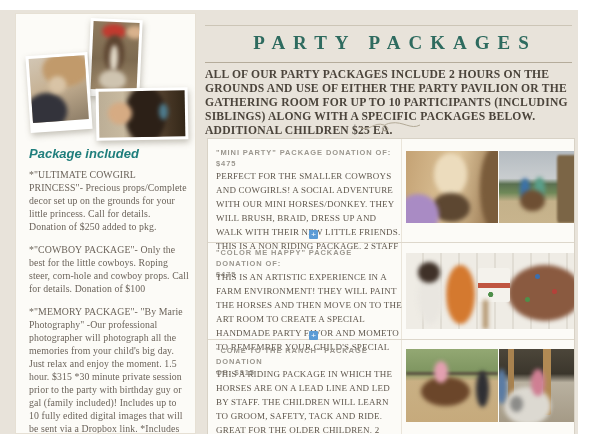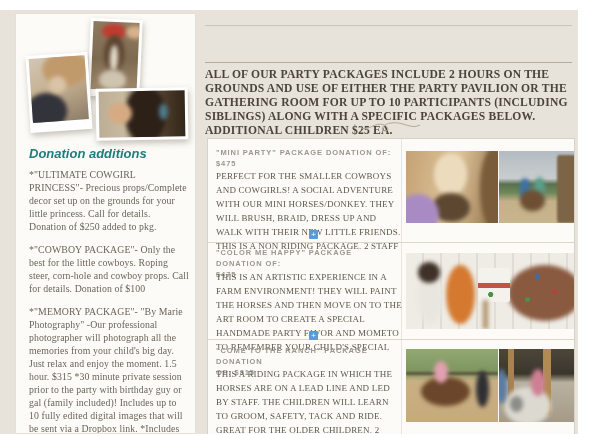--- a/index.html
+++ b/index.html
@@ -130,28 +130,29 @@
         </div>
     </div>
     <div class="polaroid pol-wide">
       <div class="scene s3">
           <i class="a"></i>
           <i class="b"></i>
           <i class="c"></i>
         </div>
     </div>
     <div class="side-text">
-      <h3 class="side-heading">Donation additions</h3>
+      <h3 class="side-heading">Package included</h3>
       <p>*"ULTIMATE COWGIRL PRINCESS"- Precious props/Complete decor set up on the grounds for your little princess. Call for details. Donation of $250 added to pkg.</p>
       <p>*"COWBOY PACKAGE"- Only the best for the little cowboys. Roping steer, corn-hole and cowboy props. Call for details. Donation of  $100</p>
       <p><span>*"MEMORY PACKAGE"- "By Marie Photography" -Our professional photographer will photograph all the memories from your child's big day. Just relax and enjoy the moment. 1.5 hour.  $315 *30 minute private session prior to the party with birthday guy or gal (family included)! Includes up to 10 fully edited digital images that will be sent via a Dropbox link. *Includes up to 60 lightly re-touched digital images that will also be sent via a Dropbox link. $100 non-refundable deposit due at booking-remainder due 7 day before party</span></p>
     </div>
   </div>
 
   <div class="hr1"></div>
+  <div class="main-title">PARTY PACKAGES</div>
   <div class="hr2"></div>
   <div class="intro">ALL OF OUR PARTY PACKAGES INCLUDE 2 HOURS ON THE GROUNDS AND USE OF EITHER THE PARTY PAVILION OR THE GATHERING ROOM FOR UP TO 10 PARTICIPANTS (INCLUDING SIBLINGS) ALONG WITH A SPECIFIC PACKAGES BELOW. ADDITIONAL CHILDREN $25 EA.</div>
   <svg class="flourish" width="64" height="14" viewBox="0 0 64 14">
     <path d="M2 8 C10 14 16 2 26 6 C31 8 31 12 27 12 C22 12 24 5 33 4 C45 2 53 11 62 6" stroke="#b3aa97" fill="none" stroke-width="1"></path>
   </svg>
 
   <div class="card">
     <div class="vdiv"></div>
     <div class="rowdiv d1"></div>
     <div class="rowdiv d2"></div>

